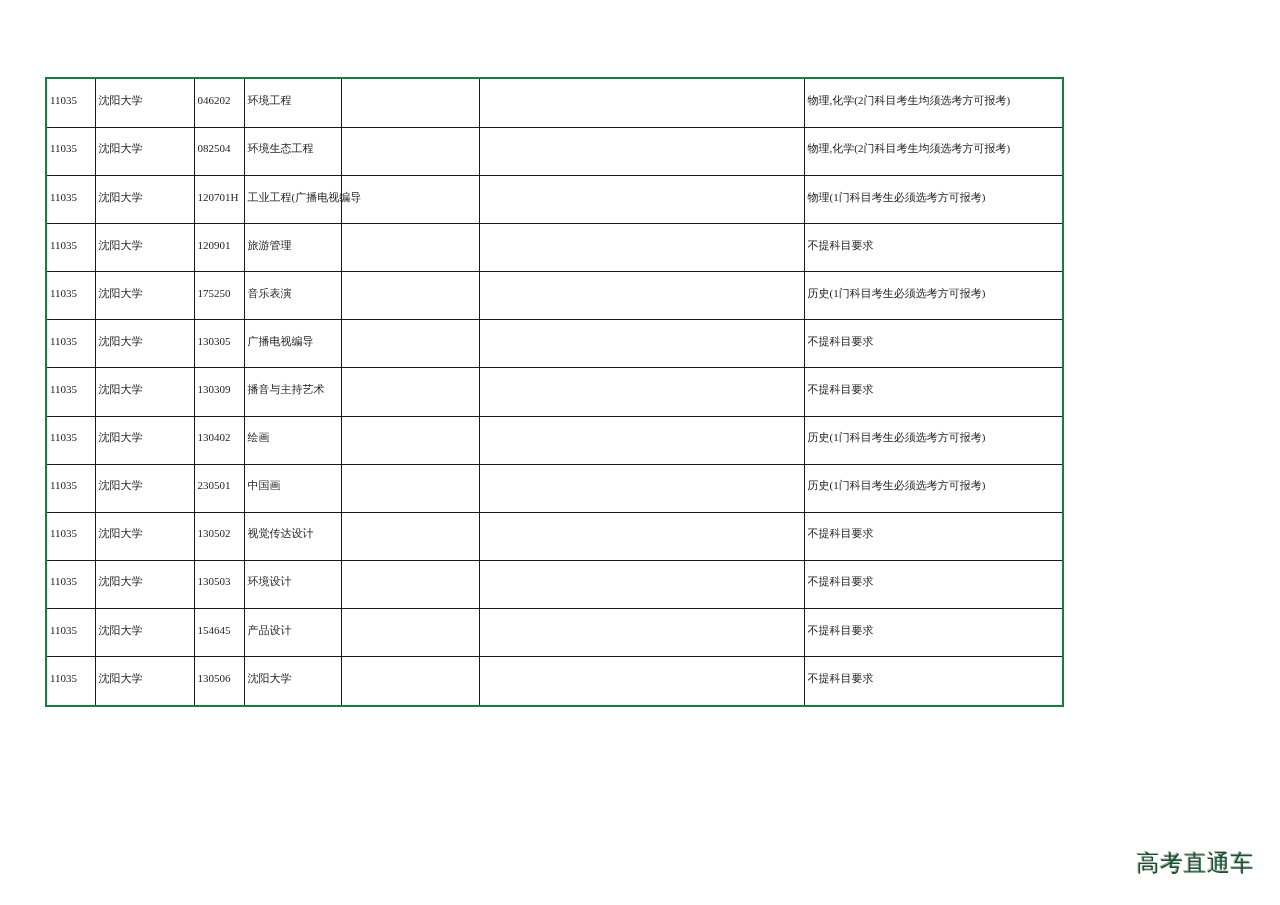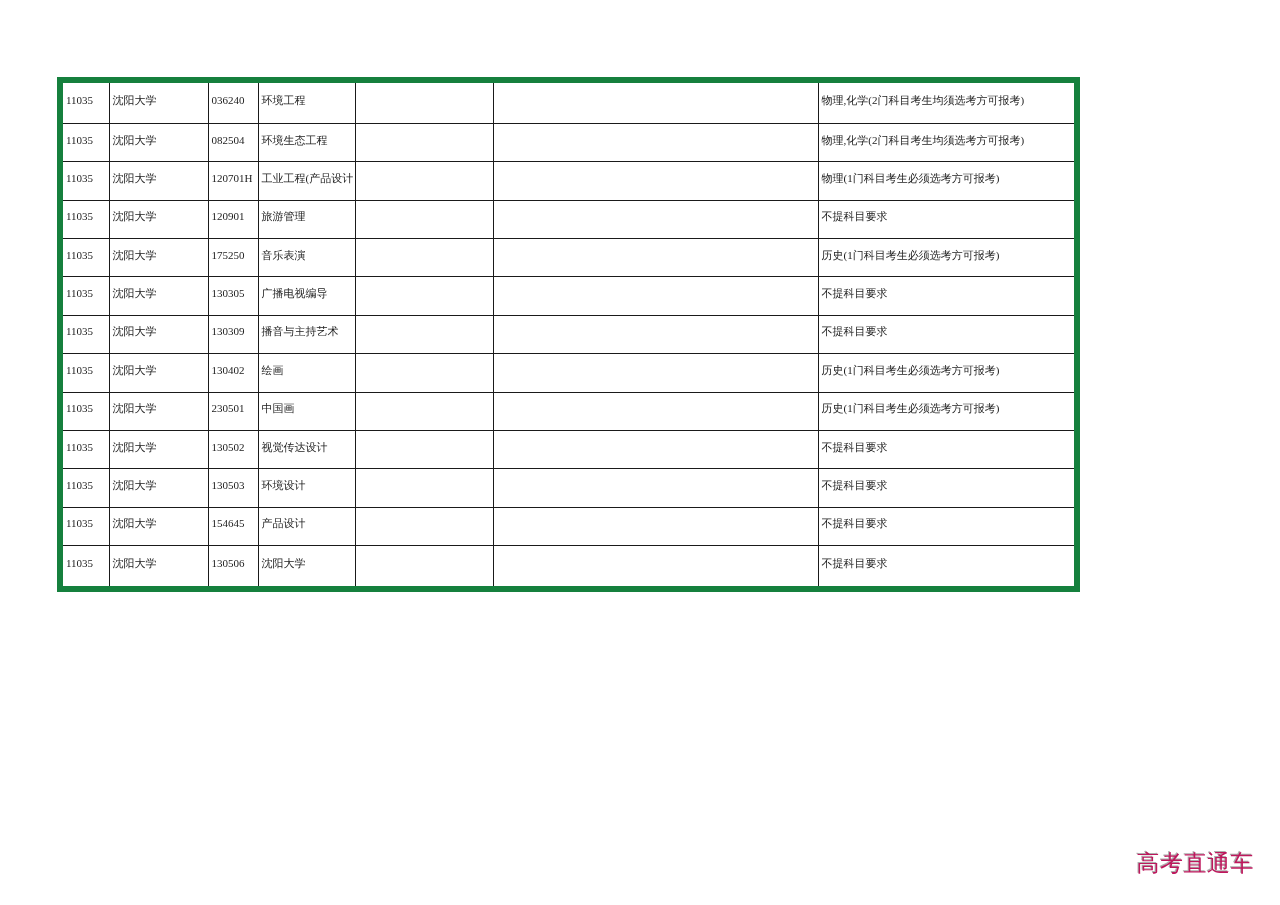--- a/index.html
+++ b/index.html
@@ -9,27 +9,27 @@
   body {
     width: 1280px;
     height: 905px;
     background: #ffffff;
     position: relative;
     overflow: hidden;
     font-family: "Liberation Serif", "DejaVu Serif", serif;
   }
   .sheet-table {
     position: absolute;
-    left: 57px;
+    left: 45px;
     top: 77px;
     width: 1017px;
-    height: 515px;
+    height: 630px;
     border-collapse: collapse;
     table-layout: fixed;
-    border: 6px solid #15803d;
+    border: 2px solid #15803d;
   }
   .sheet-table td {
     border: 1px solid #1a1a1a;
     font-size: 11px;
     line-height: 13px;
     color: #1c1c1c;
     vertical-align: middle;
     padding: 0 0 5px 3px;
     white-space: nowrap;
     overflow: visible;
@@ -41,21 +41,21 @@
   col.w-blank-1 { width: 138px; }
   col.w-blank-2 { width: 325px; }
   col.w-subject-requirement { width: 259px; }
   .watermark {
     position: absolute;
     top: 848px;
     right: 26px;
     font-family: Liberation Sans, sans-serif;
     font-size: 23px;
     letter-spacing: 0.5px;
-    color: #be185d;
+    color: #14532d;
     text-shadow: -1px -1px 0 #aeaeae, 1px 1px 0 #ffffff;
     user-select: none;
   }
 </style>
 </head>
 <body>
 
 <table class="sheet-table">
   <colgroup>
     <col class="w-school-code">
@@ -63,40 +63,40 @@
     <col class="w-major-code">
     <col class="w-major-name">
     <col class="w-blank-1">
     <col class="w-blank-2">
     <col class="w-subject-requirement">
   </colgroup>
   <tbody>
       <tr>
         <td>11035</td>
         <td>沈阳大学</td>
-        <td>036240</td>
+        <td>046202</td>
         <td>环境工程</td>
         <td></td>
         <td></td>
         <td>物理,化学(2门科目考生均须选考方可报考)</td>
       </tr>
       <tr>
         <td>11035</td>
         <td>沈阳大学</td>
         <td>082504</td>
         <td>环境生态工程</td>
         <td></td>
         <td></td>
         <td>物理,化学(2门科目考生均须选考方可报考)</td>
       </tr>
       <tr>
         <td>11035</td>
         <td>沈阳大学</td>
         <td>120701H</td>
-        <td>工业工程(产品设计</td>
+        <td>工业工程(广播电视编导</td>
         <td></td>
         <td></td>
         <td>物理(1门科目考生必须选考方可报考)</td>
       </tr>
       <tr>
         <td>11035</td>
         <td>沈阳大学</td>
         <td>120901</td>
         <td>旅游管理</td>
         <td></td>

